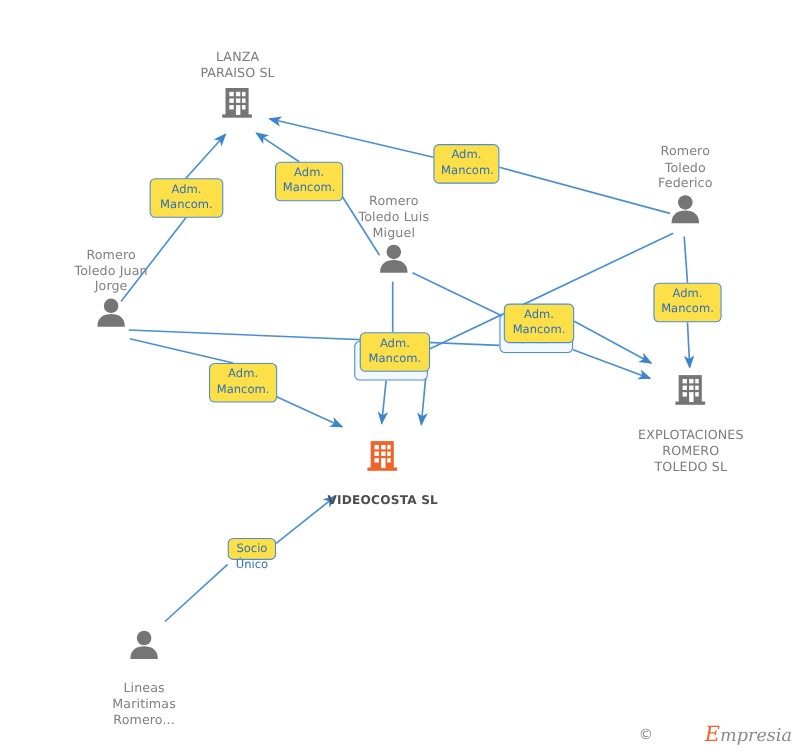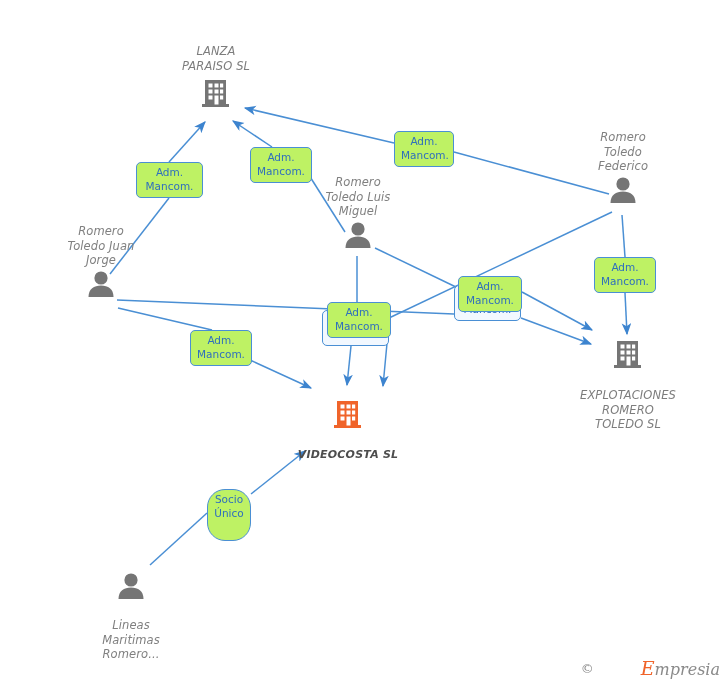--- a/index.html
+++ b/index.html
@@ -1,32 +1,32 @@
 <!DOCTYPE html>
 <html><head>
 <meta charset="utf-8">
 <style>
   html,body{margin:0;padding:0;background:#ffffff;}
   body{width:728px;height:685px;overflow:hidden;font-family:"DejaVu Sans","Liberation Sans",sans-serif;}
   #graph{position:relative;width:728px;height:685px;background:#fff;}
   svg.edges{position:absolute;left:0;top:0;width:728px;height:685px;}
-  .node{position:absolute;text-align:center;font-style:italic;}
+  .node{position:absolute;text-align:center;}
   .node .icon{display:block;margin:0 auto;}
   .node .caption{
     font-size:11.5px;line-height:14.5px;color:#7d7d7d;
     letter-spacing:.1px;white-space:pre-line;
   }
   .node.company-highlight .caption{color:#4d4d4d;font-weight:bold;font-size:11px;letter-spacing:.2px;}
   .node.person .caption{color:#808080;}
   .caption.above{margin-bottom:2px;}
   .caption.below{margin-top:14px;}
   .edge-label{
     position:absolute;
     border:1.4px solid #4a8fd4;
-    background:#bef264;
+    background:#fde047;
     border-radius:5px;
     color:#2f6fbd;
     font-size:10.5px;
     line-height:13.5px;
     text-align:center;
     padding:3px 6px 4px 6px;
     white-space:pre-line;
     box-sizing:border-box;
   }
   .edge-label.back{ background:#f2f8ff; }
@@ -108,21 +108,21 @@
 
   <div class="edge-label" style="left:458px;top:276px;width:64px;height:36px;">Adm.
 Mancom.</div>
 
   <div class="edge-label" style="left:327px;top:302px;width:64px;height:36px;">Adm.
 Mancom.</div>
 
   <div class="edge-label" style="left:190px;top:330px;width:62px;height:36px;">Adm.
 Mancom.</div>
 
-  <div class="edge-label" style="left:207px;top:489px;width:44px;height:52px;border-radius:18px;">Socio
+  <div class="edge-label" style="left:207px;top:489px;width:44px;height:20px;">Socio
 Único</div>
 
   <div class="node company" style="left:156px;top:44px;width:120px;">
     <div class="caption above">LANZA
 PARAISO SL</div>
     <span class="icon">
       <svg width="34" height="34" viewBox="0 0 34 34">
         <rect x="6" y="5" width="21" height="25" fill="#757575"></rect>
         <rect x="3" y="29" width="27" height="3" fill="#757575"></rect>
         <g fill="#ffffff">

